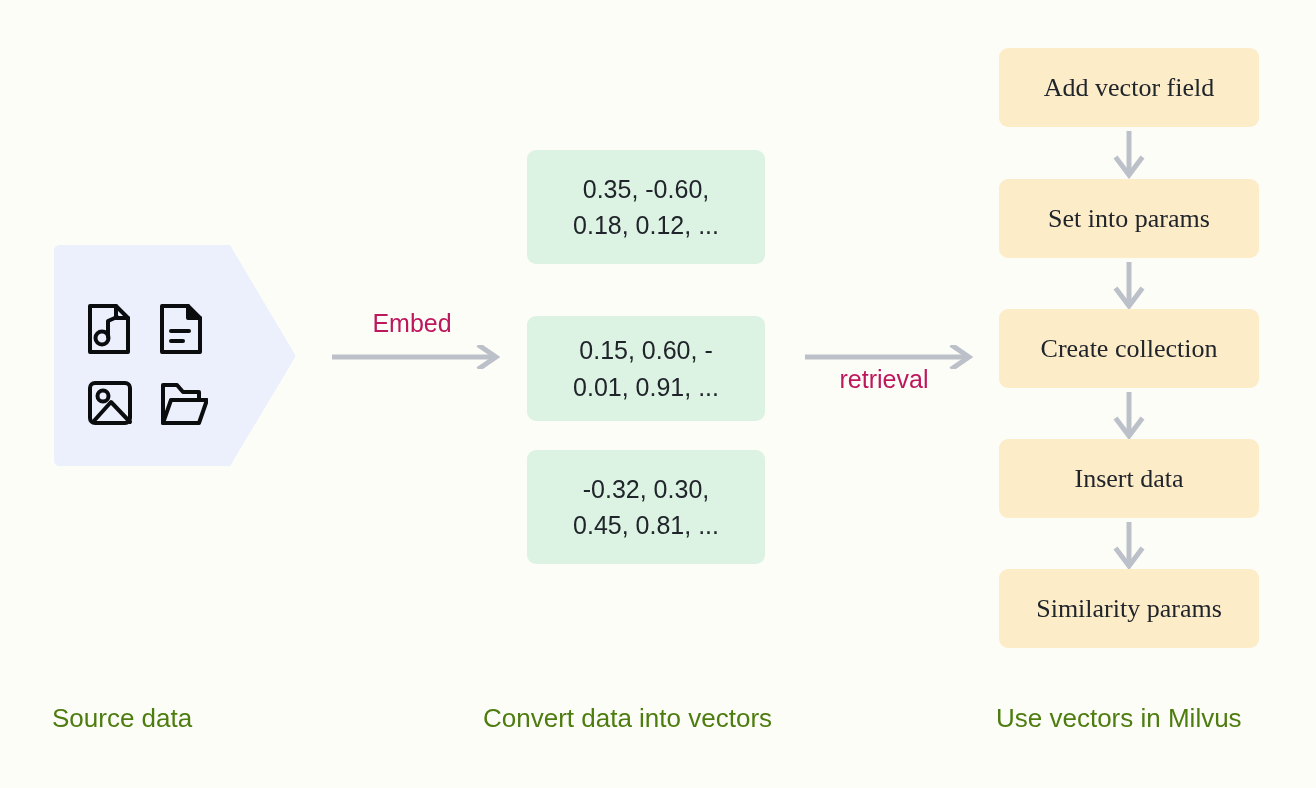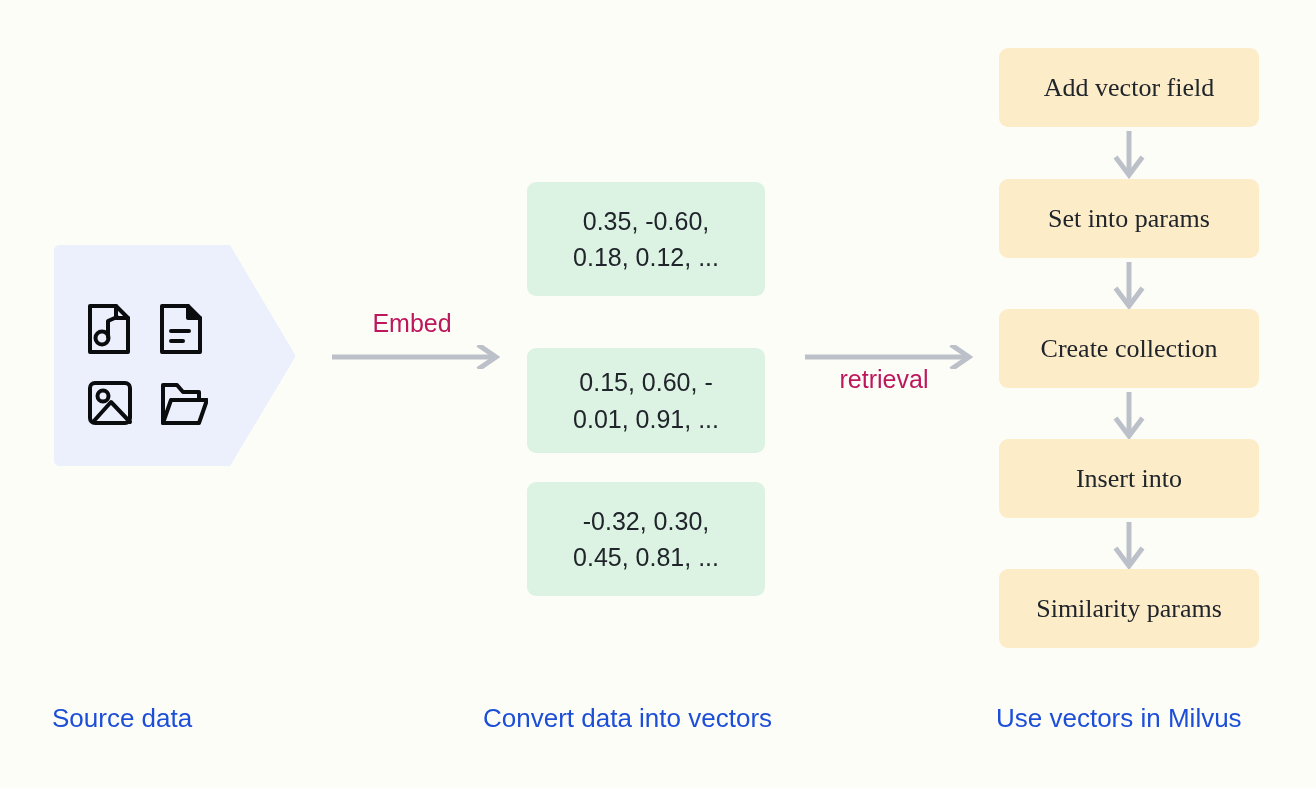--- a/index.html
+++ b/index.html
@@ -67,21 +67,20 @@
     position: absolute;
     left: 527px;
     width: 238px;
     background: #dcf2e2;
     border-radius: 9px;
     box-sizing: border-box;
     display: flex;
     align-items: center;
     justify-content: center;
     padding: 0 18px;
-    margin-top: 32px;
   }
   .vec-text {
     font-size: 25px;
     line-height: 1.45;
     color: #20242b;
     text-align: center;
     white-space: pre-line;
   }
 
   
@@ -109,21 +108,21 @@
     width: 32px;
     height: 48px;
   }
   .v-arrow svg { display: block; }
 
   
   .caption {
     position: absolute;
     top: 703px;
     font-size: 26px;
-    color: #1d4ed8;
+    color: #4d7c0f;
     white-space: nowrap;
   }
   .cap-1 { left: 52px; }
   .cap-2 { left: 483px; }
   .cap-3 { left: 996px; }
 </style>
 </head>
 <body>
 
 <div id="stage">
@@ -227,21 +226,21 @@
     <span class="step-label">Create collection</span>
   </div>
   <div class="v-arrow" style="top:392px;">
     <svg width="32" height="48" viewBox="0 0 32 48" fill="none" stroke="#bcc0c8" stroke-width="5" stroke-linecap="square">
       <path d="M16 0 V40"></path>
       <path d="M4 28 L16 44 L28 28" stroke-linejoin="miter"></path>
     </svg>
   </div>
 
   <div class="step-box" style="top:439px;">
-    <span class="step-label">Insert into</span>
+    <span class="step-label">Insert data</span>
   </div>
   <div class="v-arrow" style="top:522px;">
     <svg width="32" height="48" viewBox="0 0 32 48" fill="none" stroke="#bcc0c8" stroke-width="5" stroke-linecap="square">
       <path d="M16 0 V40"></path>
       <path d="M4 28 L16 44 L28 28" stroke-linejoin="miter"></path>
     </svg>
   </div>
 
   <div class="step-box" style="top:569px;">
     <span class="step-label">Similarity params</span>

